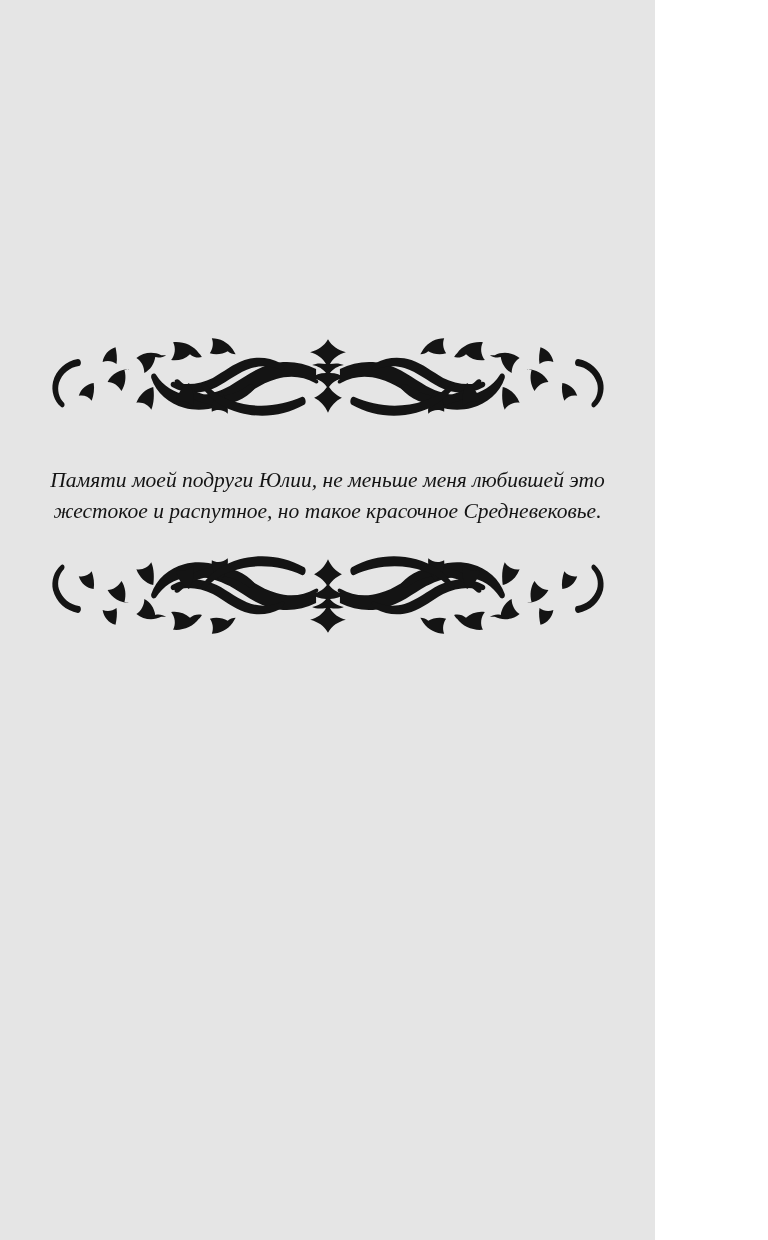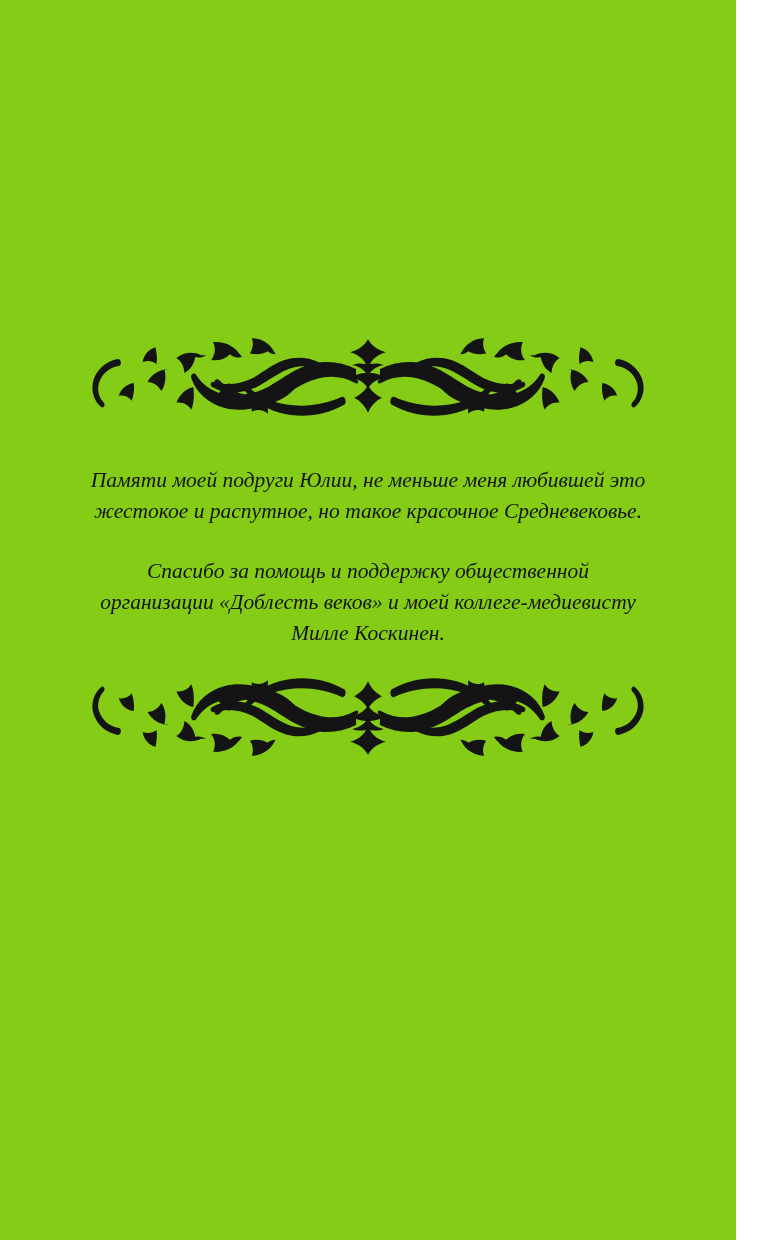--- a/index.html
+++ b/index.html
@@ -10,23 +10,23 @@
   body {
     width: 768px;
     height: 1240px;
     overflow: hidden;
     font-family: "Liberation Serif", serif;
     color: #1a1a1a;
   }
 
   .page {
     position: relative;
-    width: 736px;
+    width: 655px;
     height: 1240px;
-    background: #84cc16;
+    background: #e5e5e5;
     box-sizing: border-box;
     padding-left: 12px;
   }
 
   .content {
     position: absolute;
     left: 0;
     right: 0;
     top: 325px;
     display: flex;
@@ -110,21 +110,20 @@
           <path d="M532 34c12 2 22 11 25 23 2 9-1 19-8 25-2 2-5-1-3-4 5-5 7-13 5-20-3-9-11-16-20-17-3 0-3-7 1-7z"></path>
 
           <path d="M254 72c-22 10-48 12-71 4-10-3-19-9-26-17-2-2-6 0-4 3 9 13 23 22 38 26 22 6 45 3 65-8 3-2 1-9-2-8z"></path>
           <path d="M306 72c22 10 48 12 71 4 10-3 19-9 26-17 2-2 6 0 4 3-9 13-23 22-38 26-22 6-45 3-65-8-3-2-1-9 2-8z"></path>
         </g>
       </svg>
     </div>
 
     <div class="dedication">
       <p>Памяти моей подруги Юлии, не меньше меня любившей это жестокое и распутное, но такое красочное Средневековье.</p>
-      <p>Спасибо за помощь и поддержку общественной организации «Доблесть веков» и моей коллеге-медиевисту Милле Коскинен.</p>
     </div>
 
     <div class="ornament-bottom">
       <svg class="ornament" viewBox="0 0 560 98" xmlns="http://www.w3.org/2000/svg" aria-hidden="true">
         <g fill="#141414" transform="translate(560,98) scale(-1,-1)">
           <path d="M280 14c-4 7-10 11-18 13 7 2 13 6 16 12-5-1-10-1-14 1 6 1 11 4 14 8-6 0-11 2-15 5 8 1 14 5 17 11 3-6 9-10 17-11-4-3-9-5-15-5 3-4 8-7 14-8-4-2-9-2-14-1 3-6 9-10 16-12-8-2-14-6-18-13z"></path>
           <path d="M280 60c-3 6-8 10-14 13 6 3 11 8 14 15 3-7 8-12 14-15-6-3-11-7-14-13z"></path>
           <path d="M268 44c-14-7-30-9-45-5-16 4-28 14-42 22-13 7-28 11-43 9-13-2-24-9-31-20-2-3-6-1-5 3 5 15 18 26 33 30 18 5 36 0 52-8 14-7 26-17 41-21 13-4 27-3 39 4 3 2 5-2 1-4z"></path>
           <path d="M232 38c-11-6-24-7-36-3-12 4-21 12-32 18-12 6-26 8-39 4-3-1-5 3-2 5 14 8 31 7 45 0 12-6 22-15 35-19 10-3 21-2 30 2 3 2 5-2-1-7z"></path>
           <path d="M200 60c-10 8-23 12-36 11-13-1-25-7-34-16-2-2-6 0-4 3 9 13 24 21 40 22 15 1 30-5 40-16 2-3-3-6-6-4z"></path>

